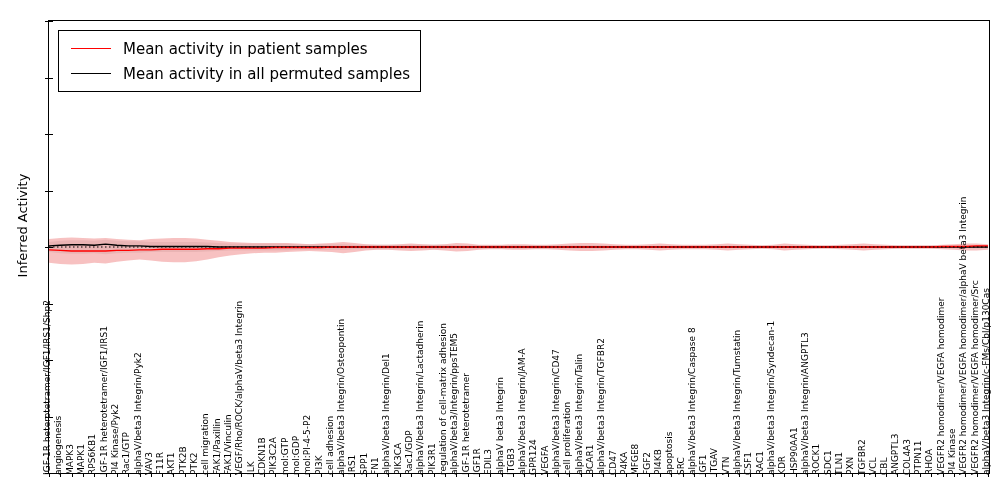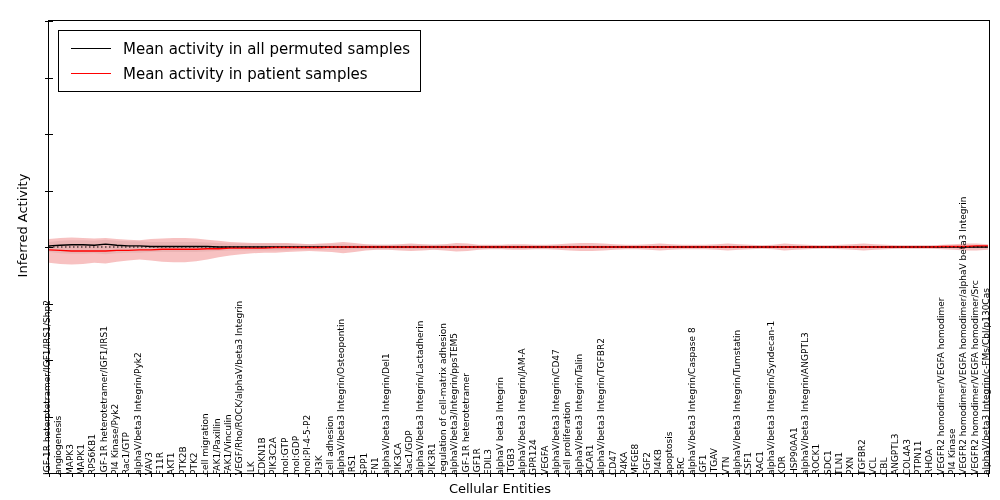--- a/index.html
+++ b/index.html
@@ -125,21 +125,20 @@
     color: #000;
     white-space: nowrap;
   }
 </style>
 </head>
 <body>
 
 <div id="figure">
 
   <div class="ylabel">Inferred Activity</div>
-  <div class="xlabel">Cellular Entities</div>
 
   <div id="plotframe">
     <svg id="plotsvg" viewBox="0 0 940 452" preserveAspectRatio="none">
       <g id="bands">
           <polygon points="0,220.91500000000002 11.313253012048193,219.78499999999997 22.626506024096386,219.22 33.93975903614458,219.22 45.25301204819277,219.78499999999997 56.566265060240966,218.655 67.87951807228916,219.78499999999997 79.19277108433735,220.35000000000002 90.50602409638554,220.35000000000002 101.81927710843374,220.91500000000002 113.13253012048193,220.91500000000002 124.44578313253012,220.91500000000002 135.75903614457832,220.91500000000002 147.0722891566265,220.91500000000002 158.3855421686747,221.48 169.6987951807229,222.045 181.0120481927711,222.61 192.32530120481928,222.61 203.63855421686748,222.61 214.95180722891567,222.61 226.26506024096386,222.61 237.57831325301206,222.61 248.89156626506025,223.175 260.2048192771084,223.175 271.51807228915663,223.175 282.8313253012048,223.175 294.144578313253,223.175 305.4578313253012,223.74 316.7710843373494,223.74 328.0843373493976,223.74 339.3975903614458,223.74 350.71084337349396,223.74 362.0240963855422,223.74 373.33734939759034,223.74 384.65060240963857,223.74 395.96385542168673,223.74 407.27710843373495,224.30499999999998 418.5903614457831,224.30499999999998 429.90361445783134,224.30499999999998 441.2168674698795,224.30499999999998 452.5301204819277,224.30499999999998 463.8433734939759,224.30499999999998 475.1566265060241,224.30499999999998 486.4698795180723,224.30499999999998 497.7831325301205,224.30499999999998 509.09638554216866,224.30499999999998 520.4096385542168,224.30499999999998 531.722891566265,224.30499999999998 543.0361445783133,224.30499999999998 554.3493975903615,224.30499999999998 565.6626506024096,224.87000000000003 576.9759036144578,224.87000000000003 588.289156626506,224.87000000000003 599.6024096385543,224.87000000000003 610.9156626506024,224.87000000000003 622.2289156626506,224.87000000000003 633.5421686746988,224.87000000000003 644.855421686747,224.87000000000003 656.1686746987951,224.87000000000003 667.4819277108434,224.87000000000003 678.7951807228916,224.87000000000003 690.1084337349398,224.87000000000003 701.4216867469879,224.87000000000003 712.7349397590361,224.87000000000003 724.0481927710844,224.87000000000003 735.3614457831326,224.87000000000003 746.6746987951807,224.87000000000003 757.9879518072289,224.87000000000003 769.3012048192771,224.87000000000003 780.6144578313254,224.87000000000003 791.9277108433735,224.87000000000003 803.2409638554217,224.87000000000003 814.5542168674699,224.87000000000003 825.8674698795181,224.87000000000003 837.1807228915662,224.87000000000003 848.4939759036145,224.87000000000003 859.8072289156627,224.87000000000003 871.1204819277109,224.87000000000003 882.433734939759,224.87000000000003 893.7469879518072,224.87000000000003 905.0602409638554,224.87000000000003 916.3734939759037,224.87000000000003 927.6867469879518,224.87000000000003 939,224.87000000000003 939,227.13 927.6867469879518,227.13 916.3734939759037,227.13 905.0602409638554,227.13 893.7469879518072,227.13 882.433734939759,227.13 871.1204819277109,227.13 859.8072289156627,227.13 848.4939759036145,227.13 837.1807228915662,227.13 825.8674698795181,227.13 814.5542168674699,227.13 803.2409638554217,227.13 791.9277108433735,227.13 780.6144578313254,227.13 769.3012048192771,227.13 757.9879518072289,227.13 746.6746987951807,227.13 735.3614457831326,227.13 724.0481927710844,227.13 712.7349397590361,227.13 701.4216867469879,227.13 690.1084337349398,227.13 678.7951807228916,227.13 667.4819277108434,227.13 656.1686746987951,227.13 644.855421686747,227.13 633.5421686746988,227.13 622.2289156626506,227.13 610.9156626506024,227.13 599.6024096385543,227.13 588.289156626506,227.13 576.9759036144578,227.13 565.6626506024096,227.13 554.3493975903615,227.695 543.0361445783133,227.695 531.722891566265,227.695 520.4096385542168,227.695 509.09638554216866,227.695 497.7831325301205,227.695 486.4698795180723,227.695 475.1566265060241,227.695 463.8433734939759,227.695 452.5301204819277,227.695 441.2168674698795,227.695 429.90361445783134,227.695 418.5903614457831,227.695 407.27710843373495,227.695 395.96385542168673,228.26 384.65060240963857,228.26 373.33734939759034,228.26 362.0240963855422,228.26 350.71084337349396,228.26 339.3975903614458,228.26 328.0843373493976,228.26 316.7710843373494,228.26 305.4578313253012,228.26 294.144578313253,228.825 282.8313253012048,228.825 271.51807228915663,228.825 260.2048192771084,228.825 248.89156626506025,228.825 237.57831325301206,229.39000000000001 226.26506024096386,229.39000000000001 214.95180722891567,229.39000000000001 203.63855421686748,229.39000000000001 192.32530120481928,229.39000000000001 181.0120481927711,229.39000000000001 169.6987951807229,229.95499999999998 158.3855421686747,230.52 147.0722891566265,231.08499999999998 135.75903614457832,231.08499999999998 124.44578313253012,231.08499999999998 113.13253012048193,231.08499999999998 101.81927710843374,231.08499999999998 90.50602409638554,231.65 79.19277108433735,231.65 67.87951807228916,232.215 56.566265060240966,233.345 45.25301204819277,232.215 33.93975903614458,232.78 22.626506024096386,232.78 11.313253012048193,232.215 0,231.08499999999998" fill="#cccccc" fill-opacity="0.85" stroke="none"></polygon>
           <polygon points="0,218.09000000000003 11.313253012048193,216.95999999999998 22.626506024096386,216.395 33.93975903614458,216.95999999999998 45.25301204819277,217.52499999999998 56.566265060240966,216.95999999999998 67.87951807228916,218.09000000000003 79.19277108433735,218.655 90.50602409638554,219.22 101.81927710843374,218.09000000000003 113.13253012048193,217.52499999999998 124.44578313253012,216.95999999999998 135.75903614457832,216.95999999999998 147.0722891566265,217.52499999999998 158.3855421686747,218.655 169.6987951807229,219.78499999999997 181.0120481927711,220.91500000000002 192.32530120481928,221.48 203.63855421686748,222.045 214.95180722891567,222.045 226.26506024096386,222.045 237.57831325301206,222.045 248.89156626506025,222.61 260.2048192771084,223.175 271.51807228915663,222.61 282.8313253012048,222.045 294.144578313253,220.91500000000002 305.4578313253012,222.045 316.7710843373494,223.175 328.0843373493976,223.74 339.3975903614458,223.74 350.71084337349396,223.175 362.0240963855422,222.61 373.33734939759034,223.175 384.65060240963857,223.74 395.96385542168673,223.175 407.27710843373495,222.045 418.5903614457831,222.61 429.90361445783134,223.74 441.2168674698795,223.74 452.5301204819277,223.74 463.8433734939759,223.175 475.1566265060241,223.175 486.4698795180723,223.74 497.7831325301205,223.74 509.09638554216866,223.175 520.4096385542168,222.61 531.722891566265,222.045 543.0361445783133,222.045 554.3493975903615,222.61 565.6626506024096,223.175 576.9759036144578,223.74 588.289156626506,223.74 599.6024096385543,223.175 610.9156626506024,222.61 622.2289156626506,223.175 633.5421686746988,223.74 644.855421686747,223.74 656.1686746987951,223.74 667.4819277108434,223.175 678.7951807228916,222.61 690.1084337349398,223.175 701.4216867469879,223.74 712.7349397590361,224.30499999999998 724.0481927710844,223.74 735.3614457831326,222.61 746.6746987951807,223.175 757.9879518072289,223.74 769.3012048192771,224.30499999999998 780.6144578313254,224.30499999999998 791.9277108433735,223.74 803.2409638554217,223.175 814.5542168674699,222.61 825.8674698795181,223.175 837.1807228915662,223.74 848.4939759036145,224.30499999999998 859.8072289156627,224.30499999999998 871.1204819277109,224.30499999999998 882.433734939759,224.30499999999998 893.7469879518072,223.74 905.0602409638554,223.175 916.3734939759037,222.61 927.6867469879518,222.61 939,223.175 939,228.825 927.6867469879518,229.39000000000001 916.3734939759037,229.39000000000001 905.0602409638554,228.825 893.7469879518072,228.26 882.433734939759,227.695 871.1204819277109,227.695 859.8072289156627,227.695 848.4939759036145,227.695 837.1807228915662,228.26 825.8674698795181,228.825 814.5542168674699,229.39000000000001 803.2409638554217,228.825 791.9277108433735,228.26 780.6144578313254,227.695 769.3012048192771,227.695 757.9879518072289,228.26 746.6746987951807,228.825 735.3614457831326,229.39000000000001 724.0481927710844,228.26 712.7349397590361,227.695 701.4216867469879,228.26 690.1084337349398,228.825 678.7951807228916,229.39000000000001 667.4819277108434,228.825 656.1686746987951,228.26 644.855421686747,228.26 633.5421686746988,228.26 622.2289156626506,228.825 610.9156626506024,229.39000000000001 599.6024096385543,228.825 588.289156626506,228.26 576.9759036144578,228.26 565.6626506024096,228.825 554.3493975903615,229.39000000000001 543.0361445783133,229.95499999999998 531.722891566265,229.95499999999998 520.4096385542168,229.39000000000001 509.09638554216866,228.825 497.7831325301205,228.26 486.4698795180723,228.26 475.1566265060241,228.825 463.8433734939759,228.825 452.5301204819277,228.26 441.2168674698795,228.26 429.90361445783134,228.825 418.5903614457831,229.95499999999998 407.27710843373495,230.52 395.96385542168673,229.39000000000001 384.65060240963857,228.825 373.33734939759034,229.39000000000001 362.0240963855422,229.95499999999998 350.71084337349396,229.39000000000001 339.3975903614458,228.825 328.0843373493976,228.825 316.7710843373494,229.39000000000001 305.4578313253012,231.08499999999998 294.144578313253,232.215 282.8313253012048,231.08499999999998 271.51807228915663,230.52 260.2048192771084,229.95499999999998 248.89156626506025,230.52 237.57831325301206,231.08499999999998 226.26506024096386,231.65 214.95180722891567,231.65 203.63855421686748,232.215 192.32530120481928,233.345 181.0120481927711,234.475 169.6987951807229,236.17000000000002 158.3855421686747,238.43 147.0722891566265,240.125 135.75903614457832,241.255 124.44578313253012,241.255 113.13253012048193,240.69 101.81927710843374,239.56 90.50602409638554,238.43 79.19277108433735,239.56 67.87951807228916,240.69 56.566265060240966,242.385 45.25301204819277,241.82000000000002 33.93975903614458,242.95 22.626506024096386,243.51500000000001 11.313253012048193,242.95 0,241.82000000000002" fill="#f4a6a6" fill-opacity="0.7" stroke="none"></polygon>
         </g>
       <g id="lines">
           <path d="M0,224.87000000000003L11.313253012048193,224.30499999999998L22.626506024096386,223.74L33.93975903614458,223.74L45.25301204819277,224.30499999999998L56.566265060240966,223.175L67.87951807228916,224.30499999999998L79.19277108433735,224.87000000000003L90.50602409638554,224.87000000000003L101.81927710843374,225.435L113.13253012048193,225.435L124.44578313253012,225.435L135.75903614457832,225.435L147.0722891566265,225.435L158.3855421686747,225.435L169.6987951807229,226L181.0120481927711,226L192.32530120481928,226L203.63855421686748,226L214.95180722891567,226L226.26506024096386,226L237.57831325301206,226L248.89156626506025,226L260.2048192771084,226L271.51807228915663,226L282.8313253012048,226L294.144578313253,226L305.4578313253012,226L316.7710843373494,226L328.0843373493976,226L339.3975903614458,226L350.71084337349396,226L362.0240963855422,226L373.33734939759034,226L384.65060240963857,226L395.96385542168673,226L407.27710843373495,226L418.5903614457831,226L429.90361445783134,226L441.2168674698795,226L452.5301204819277,226L463.8433734939759,226L475.1566265060241,226L486.4698795180723,226L497.7831325301205,226L509.09638554216866,226L520.4096385542168,226L531.722891566265,226L543.0361445783133,226L554.3493975903615,226L565.6626506024096,226L576.9759036144578,226L588.289156626506,226L599.6024096385543,226L610.9156626506024,226L622.2289156626506,226L633.5421686746988,226L644.855421686747,226L656.1686746987951,226L667.4819277108434,226L678.7951807228916,226L690.1084337349398,226L701.4216867469879,226L712.7349397590361,226L724.0481927710844,226L735.3614457831326,226L746.6746987951807,226L757.9879518072289,226L769.3012048192771,226L780.6144578313254,226L791.9277108433735,226L803.2409638554217,226L814.5542168674699,226L825.8674698795181,226L837.1807228915662,226L848.4939759036145,226L859.8072289156627,226L871.1204819277109,226L882.433734939759,226L893.7469879518072,226L905.0602409638554,226L916.3734939759037,226L927.6867469879518,226L939,226" fill="none" stroke="#000000" stroke-width="1.4"></path>
           <path d="M0,228.825L11.313253012048193,229.39000000000001L22.626506024096386,229.95499999999998L33.93975903614458,229.95499999999998L45.25301204819277,229.95499999999998L56.566265060240966,229.95499999999998L67.87951807228916,229.39000000000001L79.19277108433735,229.39000000000001L90.50602409638554,228.825L101.81927710843374,228.825L113.13253012048193,228.26L124.44578313253012,228.26L135.75903614457832,228.26L147.0722891566265,228.26L158.3855421686747,227.695L169.6987951807229,227.695L181.0120481927711,227.13L192.32530120481928,227.13L203.63855421686748,227.13L214.95180722891567,227.13L226.26506024096386,226.565L237.57831325301206,226.565L248.89156626506025,226.565L260.2048192771084,226.565L271.51807228915663,226.565L282.8313253012048,226L294.144578313253,226L305.4578313253012,226L316.7710843373494,226L328.0843373493976,226L339.3975903614458,226L350.71084337349396,226L362.0240963855422,226L373.33734939759034,226L384.65060240963857,226L395.96385542168673,226L407.27710843373495,226L418.5903614457831,226L429.90361445783134,226L441.2168674698795,226L452.5301204819277,226L463.8433734939759,226L475.1566265060241,226L486.4698795180723,226L497.7831325301205,226L509.09638554216866,226L520.4096385542168,226L531.722891566265,226L543.0361445783133,226L554.3493975903615,226L565.6626506024096,226L576.9759036144578,226L588.289156626506,226L599.6024096385543,226L610.9156626506024,226L622.2289156626506,226L633.5421686746988,226L644.855421686747,226L656.1686746987951,226L667.4819277108434,226L678.7951807228916,226L690.1084337349398,226L701.4216867469879,226L712.7349397590361,226L724.0481927710844,226L735.3614457831326,226L746.6746987951807,226L757.9879518072289,226L769.3012048192771,226L780.6144578313254,226L791.9277108433735,226L803.2409638554217,226L814.5542168674699,226L825.8674698795181,226L837.1807228915662,226L848.4939759036145,226L859.8072289156627,226L871.1204819277109,226L882.433734939759,226L893.7469879518072,225.435L905.0602409638554,225.435L916.3734939759037,225.435L927.6867469879518,224.87000000000003L939,224.87000000000003" fill="none" stroke="#ff0000" stroke-width="1.4"></path>
@@ -339,22 +338,22 @@
       <div class="xlab" style="left: 886.434px; bottom: 25px;">RHOA</div>
       <div class="xlab" style="left: 897.747px; bottom: 25px;">VEGFR2 homodimer/VEGFA homodimer</div>
       <div class="xlab" style="left: 909.06px; bottom: 25px;">PI4 Kinase</div>
       <div class="xlab" style="left: 920.373px; bottom: 25px;">VEGFR2 homodimer/VEGFA homodimer/alphaV beta3 Integrin</div>
       <div class="xlab" style="left: 931.687px; bottom: 25px;">VEGFR2 homodimer/VEGFA homodimer/Src</div>
       <div class="xlab" style="left: 943px; bottom: 25px;">alphaV/beta3 Integrin/c-FMs/Cbl/p130Cas</div>
     </div>
 
   <div id="legend">
     <div class="legend-row">
+      <span class="legend-swatch" style="border-top-color:#ff0000"></span>
+      <span class="legend-text">Mean activity in patient samples</span>
+    </div>
+    <div class="legend-row">
       <span class="legend-swatch" style="border-top-color:#000000"></span>
       <span class="legend-text">Mean activity in all permuted samples</span>
     </div>
-    <div class="legend-row">
-      <span class="legend-swatch" style="border-top-color:#ff0000"></span>
-      <span class="legend-text">Mean activity in patient samples</span>
-    </div>
   </div>
 
 </div>
 
 </body></html>

